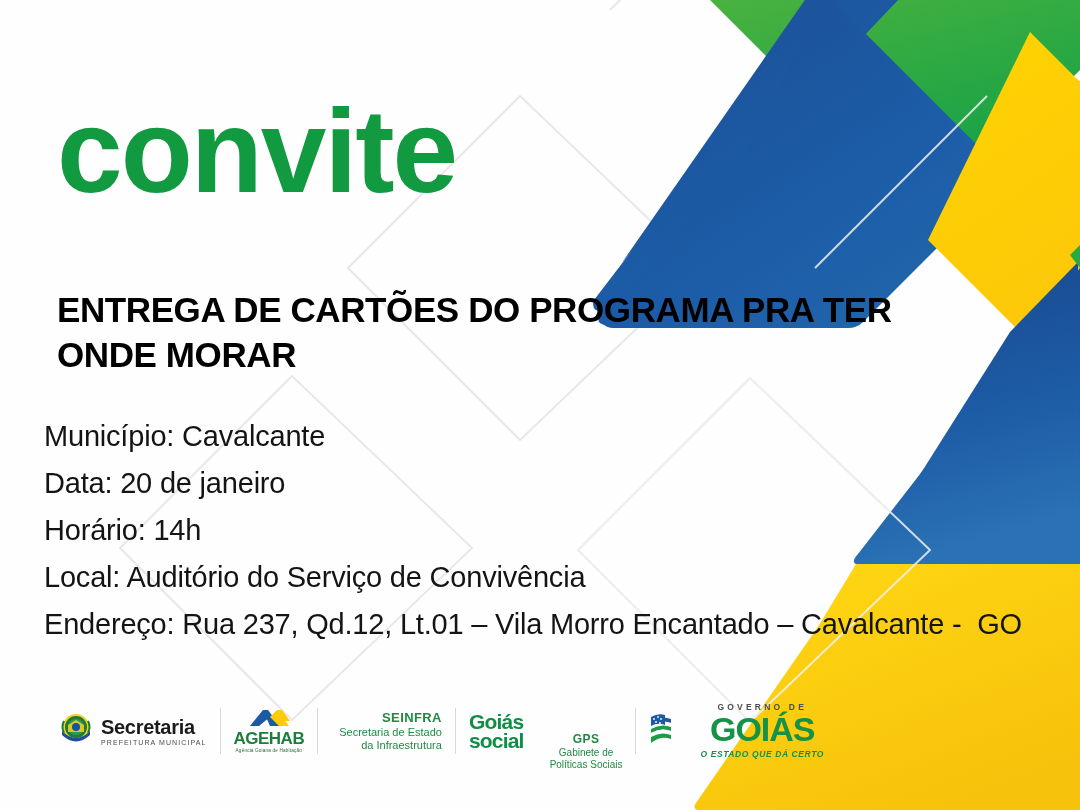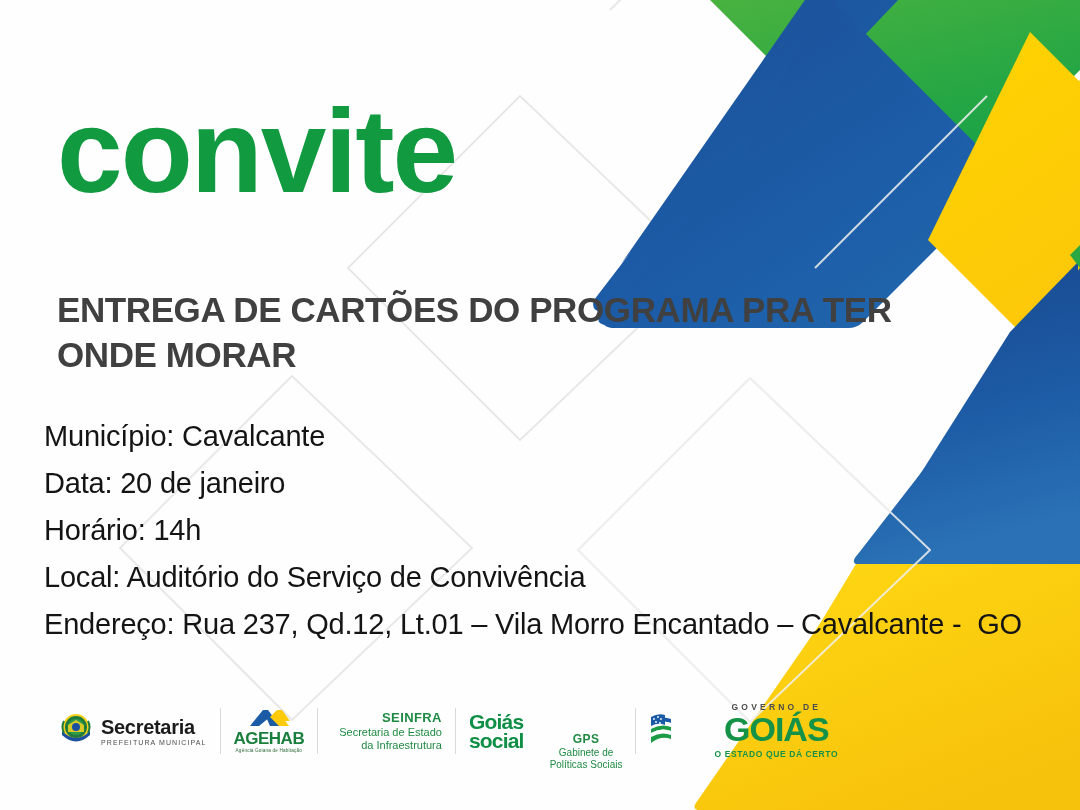--- a/index.html
+++ b/index.html
@@ -46,21 +46,21 @@
 
   .subtitle {
     position: absolute;
     left: 57px;
     top: 288px;
     width: 880px;
     font-size: 35px;
     line-height: 1.28;
     font-weight: 700;
     letter-spacing: -0.4px;
-    color: #404040;
+    color: #000000;
   }
 
   .details {
     position: absolute;
     left: 44px;
     top: 422px;
     width: 960px;
   }
   .detail-line {
     font-size: 29px;
@@ -139,21 +139,21 @@
   }
   .gs-l1 { font-size: 21px; }
   .gs-l2 { font-size: 21px; text-align: center; }
 
   
   .gps { text-align: center; line-height: 1.2; color: #1f8a43; margin-top: 41px; }
   .gps-word { font-size: 12px; font-weight: 700; letter-spacing: 0.4px; }
   .gps-sub { font-size: 10px; font-weight: 400; }
 
   
-  .gov { display: flex; align-items: center; gap: 21px; }
+  .gov { display: flex; align-items: center; gap: 7px; }
   .gov-text { line-height: 1; text-align: center; }
   .gov-top {
     font-size: 8.5px;
     font-weight: 700;
     letter-spacing: 3.2px;
     color: #4d4d4d;
     margin-bottom: 2px;
   }
   .gov-main {
     font-size: 34px;
@@ -161,20 +161,21 @@
     color: #149247;
     letter-spacing: -1px;
     line-height: 0.9;
   }
   .gov-bottom {
     font-size: 8.5px;
     font-weight: 700;
     letter-spacing: 0.6px;
     color: #149247;
     margin-top: 6px;
+    font-style: italic;
   }
 </style>
 </head>
 <body>
 
 <div class="poster">
 
   <div class="bg-layer">
     <svg viewBox="0 0 1080 810" xmlns="http://www.w3.org/2000/svg" aria-hidden="true">
       <defs>

